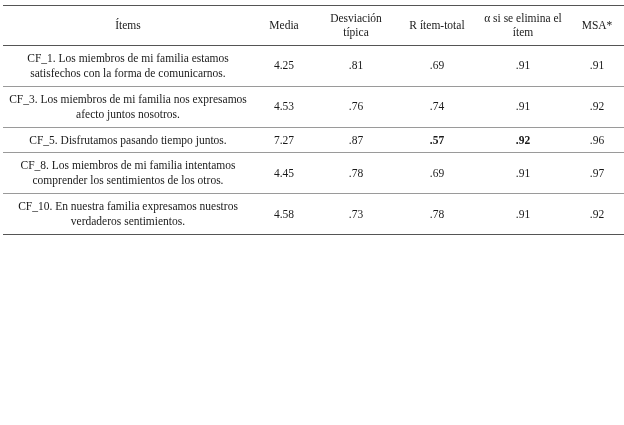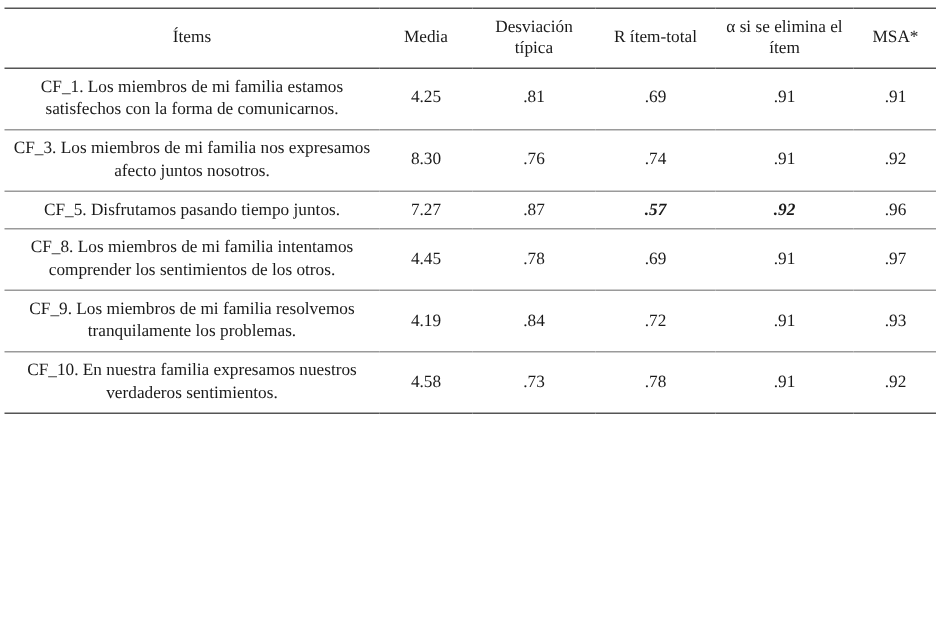--- a/index.html
+++ b/index.html
@@ -39,21 +39,20 @@
     text-align: center;
     vertical-align: middle;
     line-height: 1.3;
     font-size: 11.5px;
   }
   tbody tr:last-child td {
     border-bottom: 1.5px solid #555;
   }
   td.bold {
     font-weight: bold;
-    font-style: italic;
   }
   col.c-item  { width: 250px; }
   col.c-media { width: 62px; }
   col.c-sd    { width: 82px; }
   col.c-r     { width: 80px; }
   col.c-alpha { width: 92px; }
   col.c-msa   { width: 56px; }
 </style>
 </head>
 <body>
@@ -82,21 +81,21 @@
         <tr>
           <td>CF_1. Los miembros de mi familia estamos satisfechos con la forma de comunicarnos.</td>
           <td>4.25</td>
           <td>.81</td>
           <td>.69</td>
           <td>.91</td>
           <td>.91</td>
         </tr>
         <tr>
           <td>CF_3. Los miembros de mi familia nos expresamos afecto juntos nosotros.</td>
-          <td>8.30</td>
+          <td>4.53</td>
           <td>.76</td>
           <td>.74</td>
           <td>.91</td>
           <td>.92</td>
         </tr>
         <tr>
           <td>CF_5. Disfrutamos pasando tiempo juntos.</td>
           <td>7.27</td>
           <td>.87</td>
           <td class="bold">.57</td>
@@ -105,28 +104,20 @@
         </tr>
         <tr>
           <td>CF_8. Los miembros de mi familia intentamos comprender los sentimientos de los otros.</td>
           <td>4.45</td>
           <td>.78</td>
           <td>.69</td>
           <td>.91</td>
           <td>.97</td>
         </tr>
         <tr>
-          <td>CF_9. Los miembros de mi familia resolvemos tranquilamente los problemas.</td>
-          <td>4.19</td>
-          <td>.84</td>
-          <td>.72</td>
-          <td>.91</td>
-          <td>.93</td>
-        </tr>
-        <tr>
           <td>CF_10. En nuestra familia expresamos nuestros verdaderos sentimientos.</td>
           <td>4.58</td>
           <td>.73</td>
           <td>.78</td>
           <td>.91</td>
           <td>.92</td>
         </tr>
       </tbody>
   </table>
 

